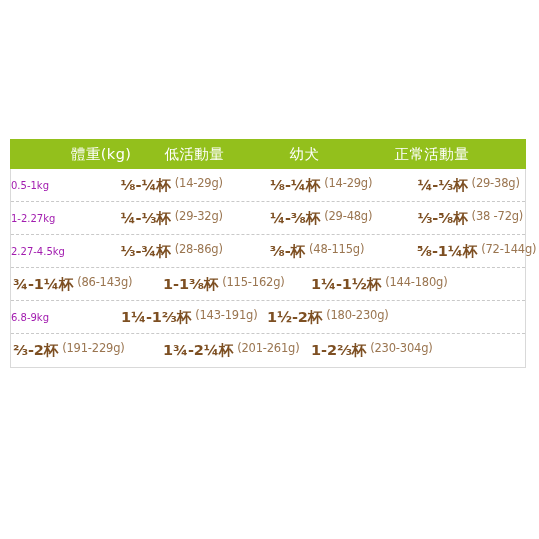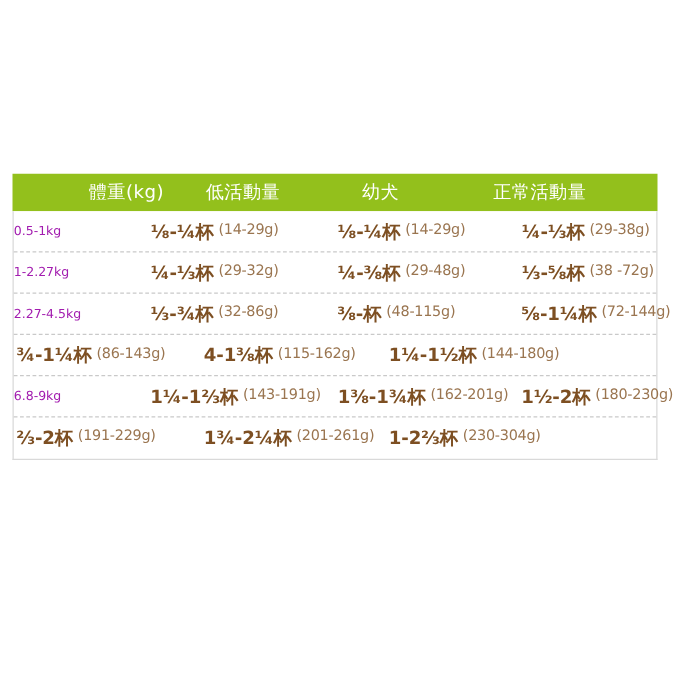--- a/index.html
+++ b/index.html
@@ -149,57 +149,53 @@
         <div class="cell cell-amount c">
           <span class="cups">⅓-⅝杯</span>
           <span class="grams">(38 -72g)</span>
         </div>
       </div>
 
       <div class="trow">
         <div class="cell cell-weight">2.27-4.5kg</div>
         <div class="cell cell-amount a">
           <span class="cups">⅓-¾杯</span>
-          <span class="grams">(32-86g)</span>
+          <span class="grams">(28-86g)</span>
         </div>
         <div class="cell cell-amount b">
           <span class="cups">⅜-杯</span>
           <span class="grams">(48-115g)</span>
         </div>
         <div class="cell cell-amount c">
           <span class="cups">⅝-1¼杯</span>
           <span class="grams">(72-144g)</span>
         </div>
       </div>
 
       <div class="trow">
         <div class="cell cell-amount a">
           <span class="cups">¾-1¼杯</span>
           <span class="grams">(86-143g)</span>
         </div>
         <div class="cell cell-amount b">
-          <span class="cups">4-1⅜杯</span>
+          <span class="cups">1-1⅜杯</span>
           <span class="grams">(115-162g)</span>
         </div>
         <div class="cell cell-amount c">
           <span class="cups">1¼-1½杯</span>
           <span class="grams">(144-180g)</span>
         </div>
       </div>
 
       <div class="trow">
         <div class="cell cell-weight">6.8-9kg</div>
         <div class="cell cell-amount a">
           <span class="cups">1¼-1⅔杯</span>
           <span class="grams">(143-191g)</span>
         </div>
-        <div class="cell cell-amount b">
-          <span class="cups">1⅜-1¾杯</span>
-          <span class="grams">(162-201g)</span>
-        </div>
         <div class="cell cell-amount c">
           <span class="cups">1½-2杯</span>
           <span class="grams">(180-230g)</span>
         </div>
       </div>
 
       <div class="trow last">
         <div class="cell cell-amount a">
           <span class="cups">⅔-2杯</span>
           <span class="grams">(191-229g)</span>

